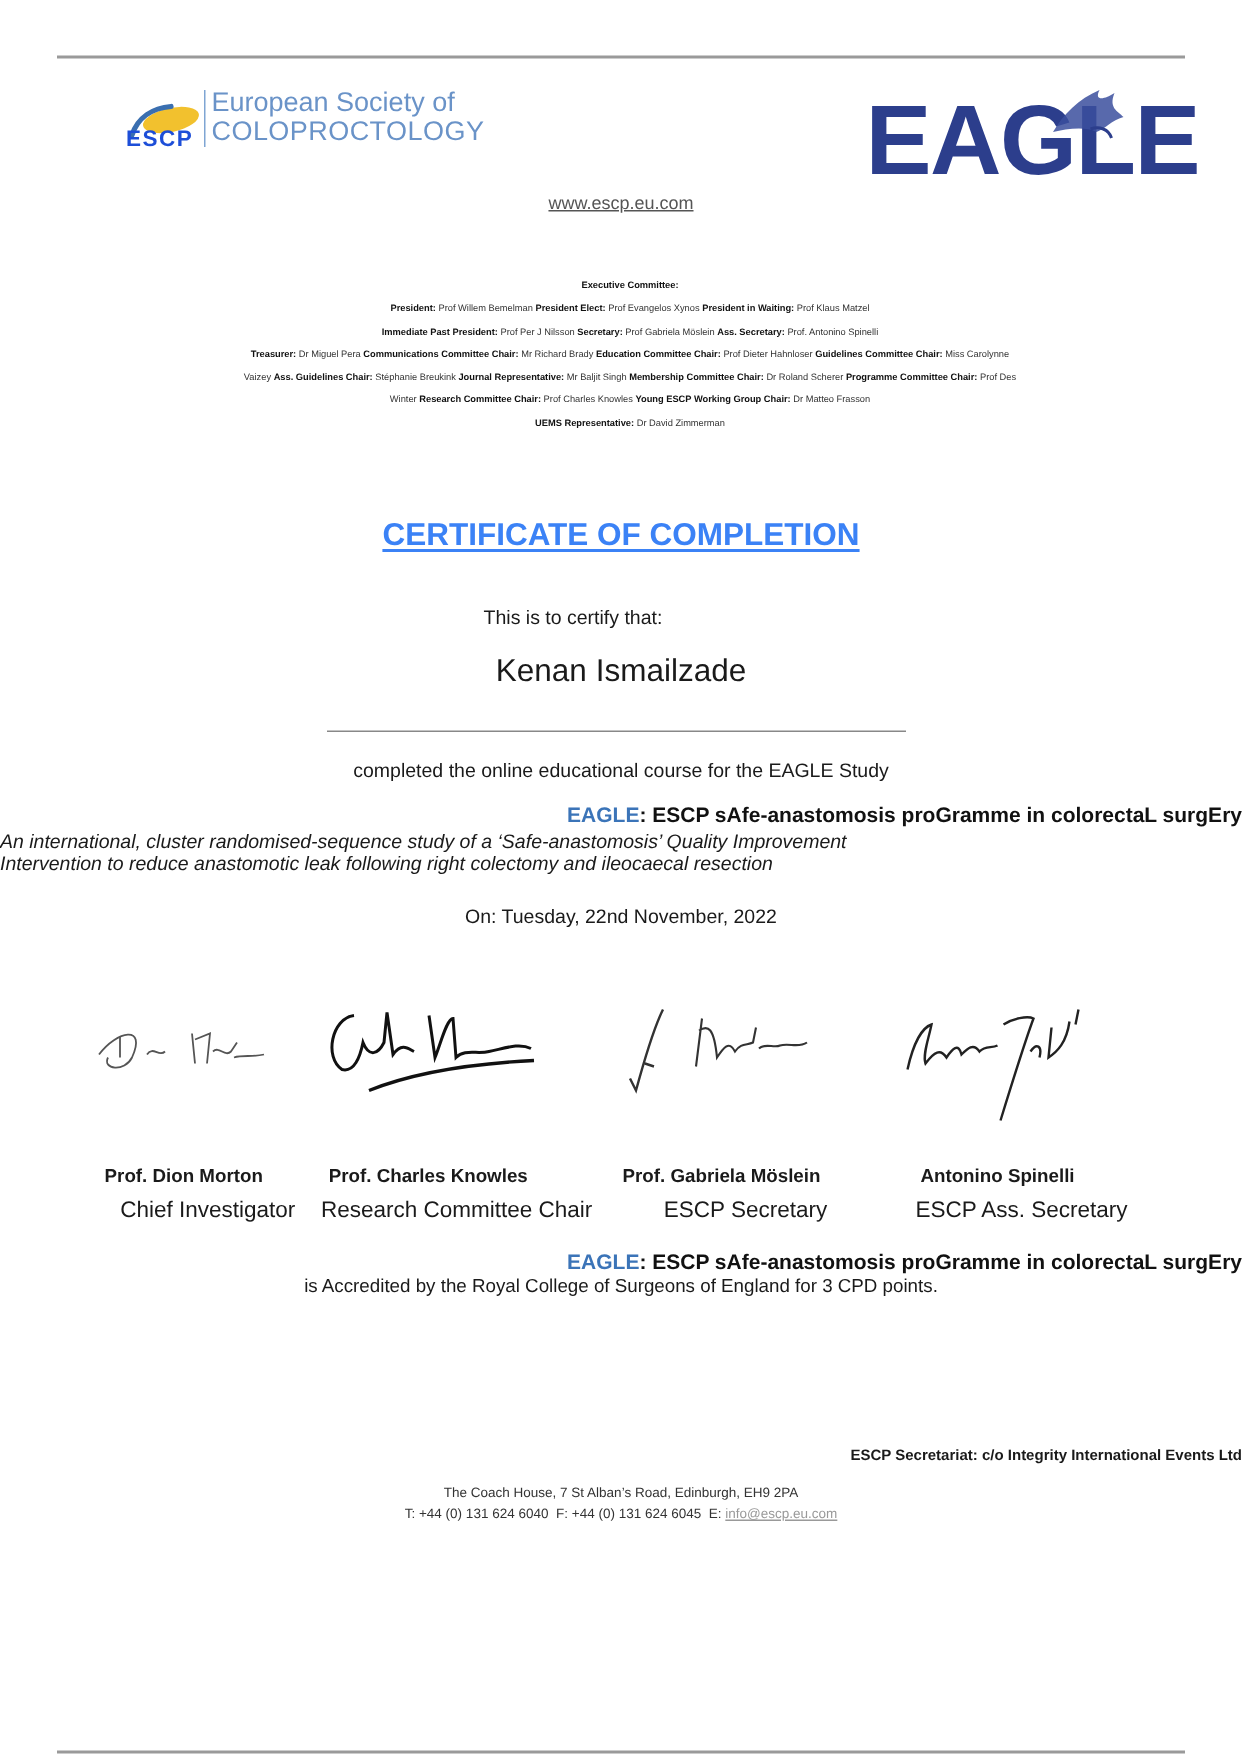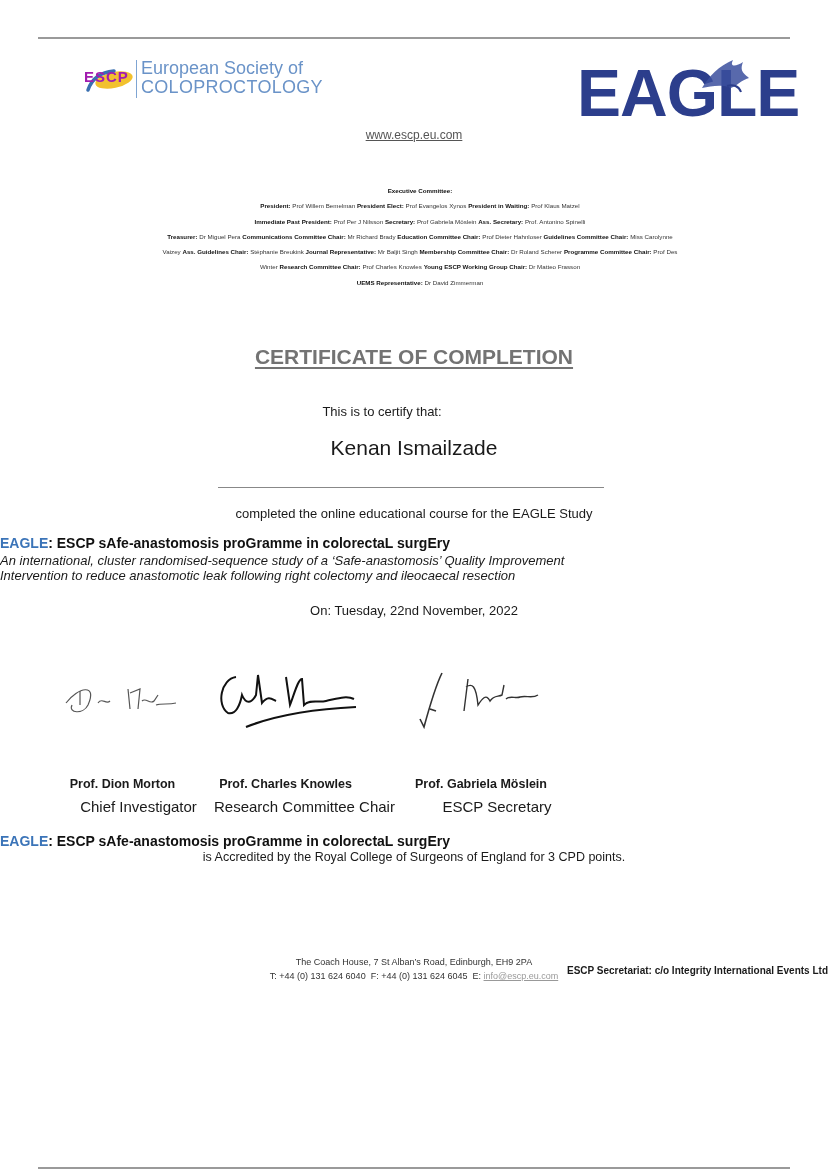--- a/index.html
+++ b/index.html
@@ -5,68 +5,68 @@
   html, body { margin: 0; padding: 0; background: #ffffff; }
   body { width: 828px; height: 1170px; position: relative; overflow: hidden;
          font-family: "Liberation Sans", sans-serif; color: #1a1a1a; }
   .rule { position: absolute; left: 38px; width: 752px; height: 2px; background: #9a9a9a; }
   .rule.top { top: 37px; }
   .rule.bottom { top: 1167px; }
 
   
   .escp-logo { position: absolute; left: 84px; top: 58px; width: 250px; height: 44px; }
   .escp-mark { position: absolute; left: 0; top: 0; width: 52px; height: 44px; }
-  .escp-letters { position: absolute; left: 0; top: 10px; font-size: 15px; font-weight: bold;
-                  color: #a21caf; letter-spacing: 1px; }
+  .escp-letters { position: absolute; left: 0; top: 26px; font-size: 15px; font-weight: bold;
+                  color: #1d4ed8; letter-spacing: 1px; }
   .escp-divider { position: absolute; left: 52px; top: 2px; width: 1px; height: 38px; background: #7fa5d3; }
   .escp-text { position: absolute; left: 57px; top: 1px; color: #6a93c8; font-size: 18px; line-height: 19px; }
   .escp-text .l2 { letter-spacing: 0.3px; }
 
   
   .eagle-logo { position: absolute; left: 577px; top: 58px; width: 210px; height: 70px; }
   .eagle-word { position: absolute; left: 0; top: 2px; font-size: 66px; font-weight: bold;
                 color: #2c3e8c; letter-spacing: -1px; line-height: 66px; }
   .eagle-bird { position: absolute; left: 120px; top: 0; }
 
   .url { position: absolute; top: 128px; left: 0; width: 828px; text-align: center;
          font-size: 12px; color: #555; text-decoration: underline; }
 
   .committee { position: absolute; top: 183px; left: 70px; width: 700px; text-align: center;
                font-size: 6.2px; line-height: 15.3px; color: #333; }
   .committee b { color: #111; }
   .committee .heading { font-weight: bold; color: #111; }
 
   .cert-title { position: absolute; top: 345px; left: 0; width: 828px; text-align: center;
-                font-size: 21px; font-weight: bold; color: #737373; text-decoration: underline;
+                font-size: 21px; font-weight: bold; color: #3b82f6; text-decoration: underline;
                 text-underline-offset: 3px; }
   .certify { position: absolute; top: 404px; left: 0; width: 764px; text-align: center; font-size: 13px; }
   .recipient { position: absolute; top: 436px; left: 0; width: 828px; text-align: center; font-size: 21px; }
   .name-line { position: absolute; top: 487px; left: 218px; width: 386px; height: 1px; background: #888; }
   .completed { position: absolute; top: 506px; left: 0; width: 828px; text-align: center; font-size: 13px; }
 
-  .program { position: absolute; left: 0; width: 828px; text-align: left; font-size: 14px;
+  .program { position: absolute; left: 0; width: 828px; text-align: right; font-size: 14px;
              font-weight: bold; color: #111; }
   .program .brand { color: #3b74b8; }
   .program.p1 { top: 535px; }
   .subtitle { position: absolute; top: 553px; left: 0; width: 828px; text-align: left;
               font-size: 13px; font-style: italic; line-height: 15px; }
   .date { position: absolute; top: 603px; left: 0; width: 828px; text-align: center; font-size: 13px; }
 
   .sigs { position: absolute; top: 665px; left: 0; width: 828px; height: 160px; }
   .sig { position: absolute; top: 0; text-align: center; }
   .sig svg { display: block; margin: 0 auto; }
   .sig .sig-name { position: absolute; top: 112px; left: 0; width: 100%; font-weight: bold; font-size: 12.5px; white-space: nowrap; }
   .sig .sig-role { position: absolute; top: 133px; left: 16px; width: 100%; font-size: 15px; white-space: nowrap; }
 
   .program.p2 { top: 833px; }
   .accredited { position: absolute; top: 850px; left: 0; width: 828px; text-align: center; font-size: 12.5px; }
 
   .secretariat { position: absolute; top: 965px; left: 0; width: 828px; text-align: right;
                  font-size: 10px; font-weight: bold; }
-  .address { position: absolute; top: 955px; left: 0; width: 828px; text-align: center;
+  .address { position: absolute; top: 988px; left: 0; width: 828px; text-align: center;
              font-size: 9px; line-height: 14px; color: #333; }
   .address .email { color: #999; text-decoration: underline; }
 </style>
 </head>
 <body>
 
 <div class="rule top"></div>
 
 <div class="escp-logo">
   <svg class="escp-mark" width="52" height="24" viewBox="0 0 52 24">
@@ -139,20 +139,29 @@
   </div>
   <div class="sig" style="left:198px;width:175px;">
     <svg width="160" height="75" viewBox="0 0 160 75">
       <path d="M30 12 C 15 14, 10 40, 22 48 C 30 50, 34 40, 36 30 C 40 40, 46 38, 50 30 L 52 10 L 56 38 C 62 30, 66 34, 70 36" stroke="#111" stroke-width="2" fill="none"></path>
       <path d="M80 12 L 84 40 C 88 30, 92 14, 96 14 L 98 40 C 104 34, 112 38, 120 36 C 130 34, 140 30, 148 34" stroke="#111" stroke-width="2" fill="none"></path>
       <path d="M40 62 C 70 50, 110 44, 150 42" stroke="#111" stroke-width="2.2" fill="none"></path>
     </svg>
     <div class="sig-name">Prof. Charles Knowles</div>
     <div class="sig-role">Research Committee Chair</div>
   </div>
+  <div class="sig" style="left:590px;width:150px;">
+    <svg width="140" height="90" viewBox="0 0 140 90">
+      <path d="M10 48 C 14 30, 20 20, 26 18 C 24 28, 20 38, 22 44 C 28 36, 32 34, 36 40 C 40 34, 44 30, 46 38 C 50 34, 54 30, 58 36 C 62 32, 66 34, 70 32" stroke="#222" stroke-width="1.6" fill="none"></path>
+      <path d="M74 18 C 80 14, 90 12, 94 14 C 88 30, 80 56, 72 82" stroke="#222" stroke-width="1.6" fill="none"></path>
+      <path d="M92 36 C 96 30, 100 32, 98 40 M 106 20 L 104 40 C 110 36, 116 30, 118 16 M 124 8 L 122 18" stroke="#222" stroke-width="1.6" fill="none"></path>
+    </svg>
+    <div class="sig-name">Antonino Spinelli</div>
+    <div class="sig-role">ESCP Ass. Secretary</div>
+  </div>
 </div>
 
 <div class="program p2">
   <span class="brand">EAGLE</span><span>: ESCP sAfe-anastomosis proGramme in colorectaL surgEry</span>
 </div>
 <div class="accredited">is Accredited by the Royal College of Surgeons of England for 3 CPD points.</div>
 
 <div class="secretariat">ESCP Secretariat: c/o Integrity International Events Ltd</div>
 <div class="address">
   <div>The Coach House, 7 St Alban’s Road, Edinburgh, EH9 2PA</div>

